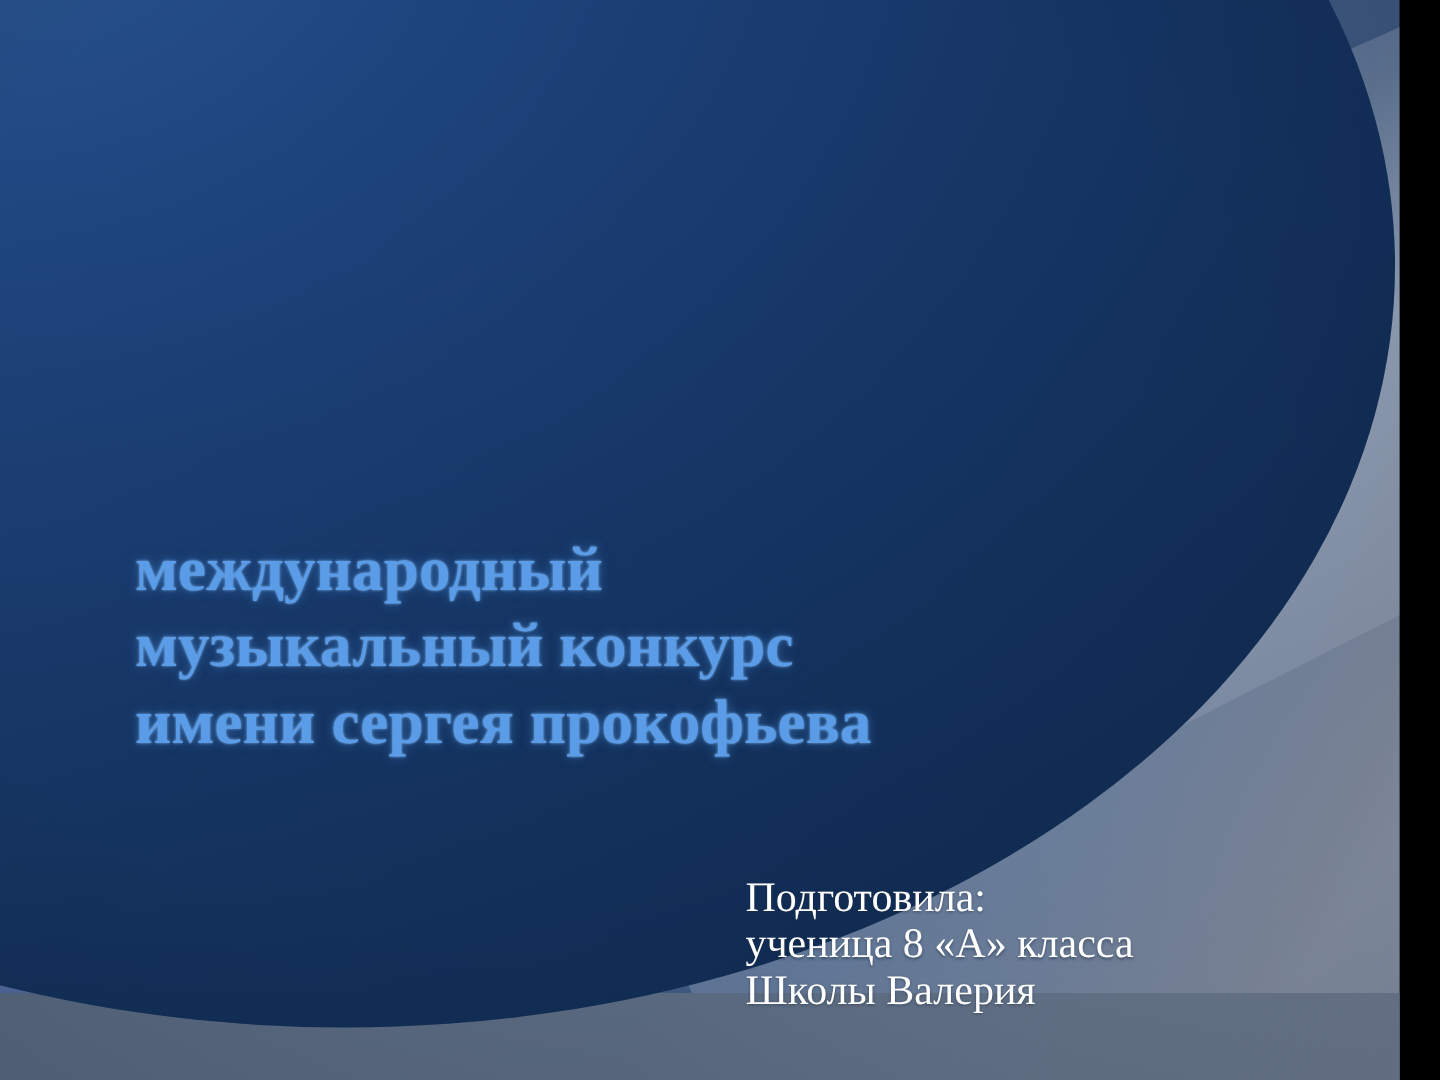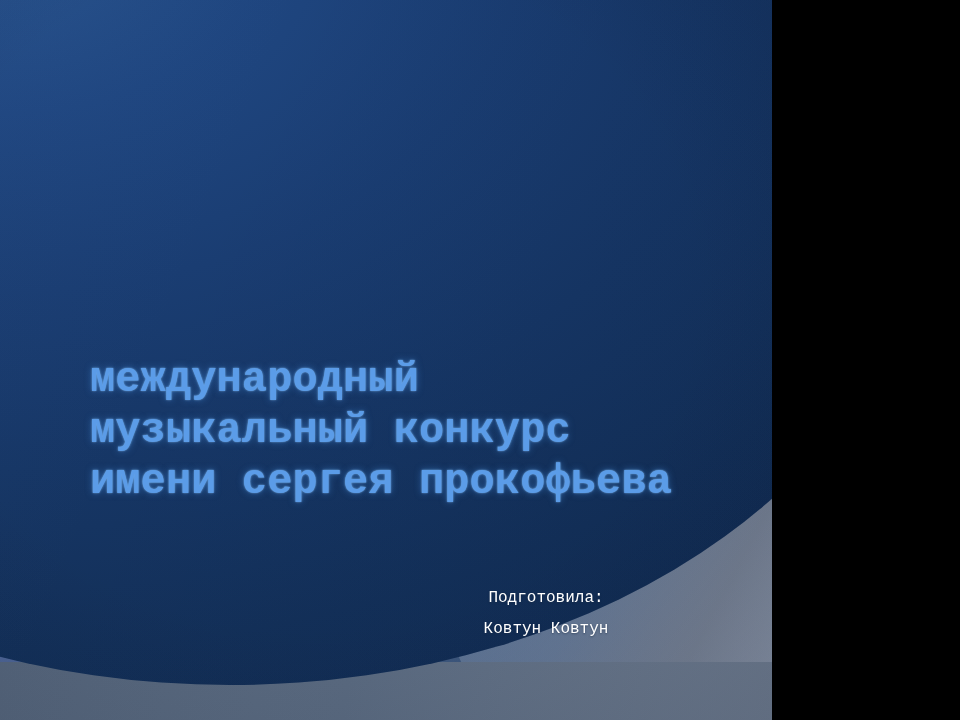--- a/index.html
+++ b/index.html
@@ -3,24 +3,24 @@
 <meta charset="utf-8">
 <title>Presentation Title Slide</title>
 <style>
   html, body {
     margin: 0;
     padding: 0;
     background: #000;
   }
   #slide {
     position: relative;
-    width: 772px;
+    width: 933px;
     height: 720px;
     overflow: hidden;
-    font-family: Liberation Mono, monospace;
+    font-family: Liberation Serif, serif;
     
     background:
       linear-gradient(118deg,
         #6279ac 0%,
         #5c73a6 12%,
         #51689a 26%,
         #47608f 40%,
         #405b86 54%,
         #3d587f 66%,
         #3c5478 78%,
@@ -140,22 +140,22 @@
        0 1px 1px rgba(10,30,70,0.45);
     letter-spacing: 0.1px;
     white-space: pre-line;
   }
 
   .byline {
     position: absolute;
     right: 16px;
     top: 583px;
     width: 420px;
-    text-align: center;
-    font-size: 16px;
+    text-align: left;
+    font-size: 28px;
     line-height: 31px;
     color: #ffffff;
     text-shadow: 0 1px 2px rgba(30,45,70,0.55);
   }
   .byline .line { display: block; }
 </style>
 </head>
 <body>
 
 <div id="slide">
@@ -166,16 +166,17 @@
   <div class="ellipse-main"></div>
   <div class="ellipse-sheen"></div>
   <div class="vignette"></div>
 
   <h1 class="title">международный
 музыкальный конкурс
 имени сергея прокофьева</h1>
 
   <div class="byline">
     <span class="line">Подготовила:</span>
-    <span class="line">Ковтун Ковтун</span>
+    <span class="line">ученица 8 «А» класса</span>
+    <span class="line">Школы Валерия</span>
   </div>
 
 </div>
 
 </body></html>

